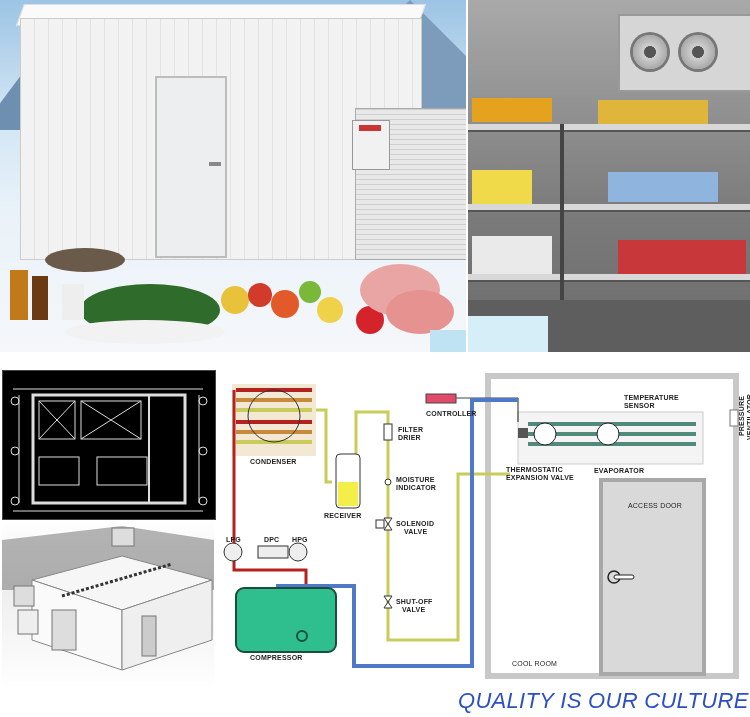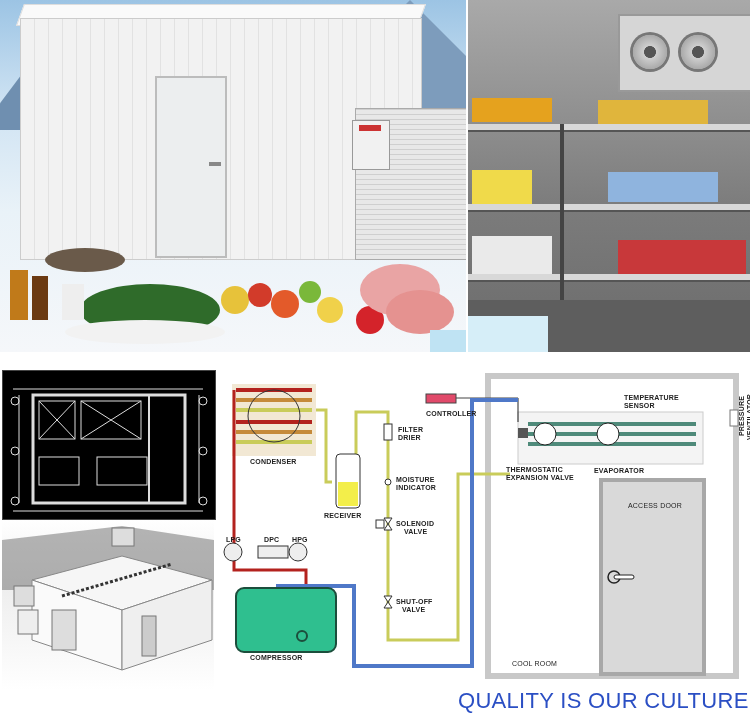--- a/index.html
+++ b/index.html
@@ -17,21 +17,21 @@
   #photo-right{left:468px;top:0;width:282px;height:352px;background:linear-gradient(#a9a9a9,#7b7b7b 60%,#6b6b6b);overflow:hidden;}
   .shelf{position:absolute;left:0;height:6px;background:#d8d8d8;border-bottom:2px solid #555;}
   #evap-unit{left:150px;top:14px;width:130px;height:74px;background:#d6d6d6;border:2px solid #999;}
   .fan{position:absolute;width:40px;height:40px;border-radius:50%;background:radial-gradient(#555 20%,#cfcfcf 22%,#aaa 60%,#777 62%);top:16px;}
   
   #cad{left:2px;top:370px;width:212px;height:148px;background:#000;border:1px solid #444;overflow:hidden;}
   #iso{left:2px;top:520px;width:212px;height:170px;background:linear-gradient(#fff,#eee 40%,#fff);overflow:hidden;}
   
   #diagram{left:218px;top:370px;width:532px;height:320px;}
   .lbl{position:absolute;font-size:7px;font-weight:bold;color:#222;letter-spacing:.2px;line-height:8px;text-align:left;}
-  #slogan{left:458px;top:688px;width:290px;height:28px;font-size:22px;color:#2b4fc4;letter-spacing:.3px;white-space:nowrap;}
+  #slogan{left:458px;top:688px;width:290px;height:28px;font-size:22px;font-style:italic;color:#2b4fc4;letter-spacing:.3px;white-space:nowrap;}
 </style>
 </head>
 <body>
 
 <div id="photo-left" class="abs">
   <div class="mountain" style="left:-20px;top:10px;border-width:0 90px 120px 90px;border-color:transparent transparent #6f8fb0 transparent;"></div>
   <div class="mountain" style="left:300px;top:0;border-width:0 110px 110px 110px;border-color:transparent transparent #7d9cbc transparent;"></div>
   <div id="room-top" class="abs"></div>
   <div id="room-box" class="abs"></div>
   <div id="door" class="abs">

